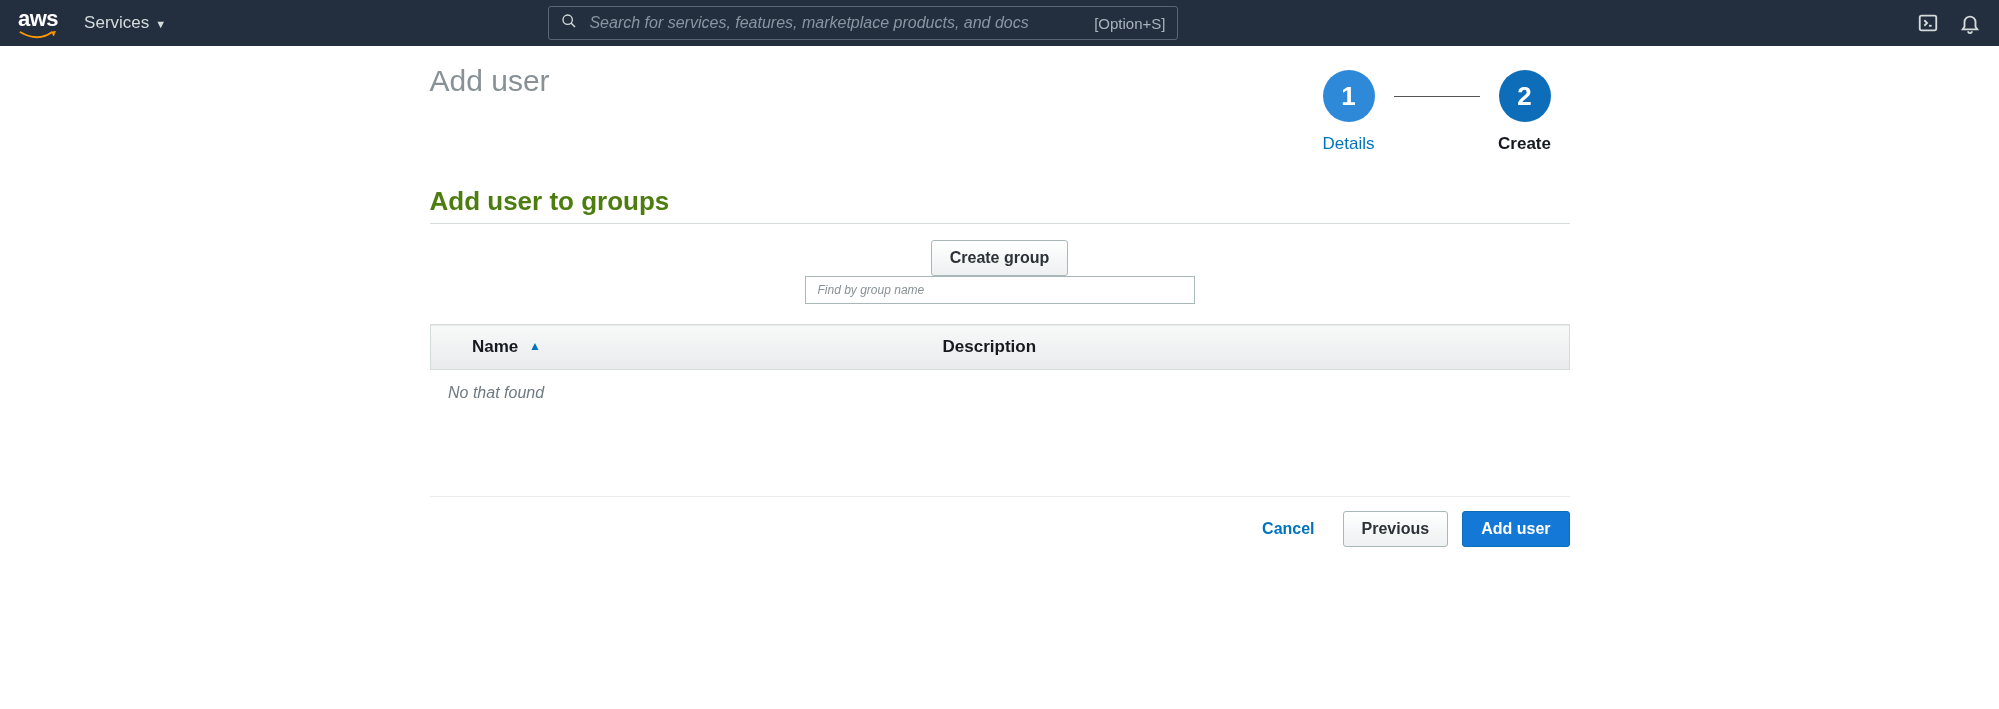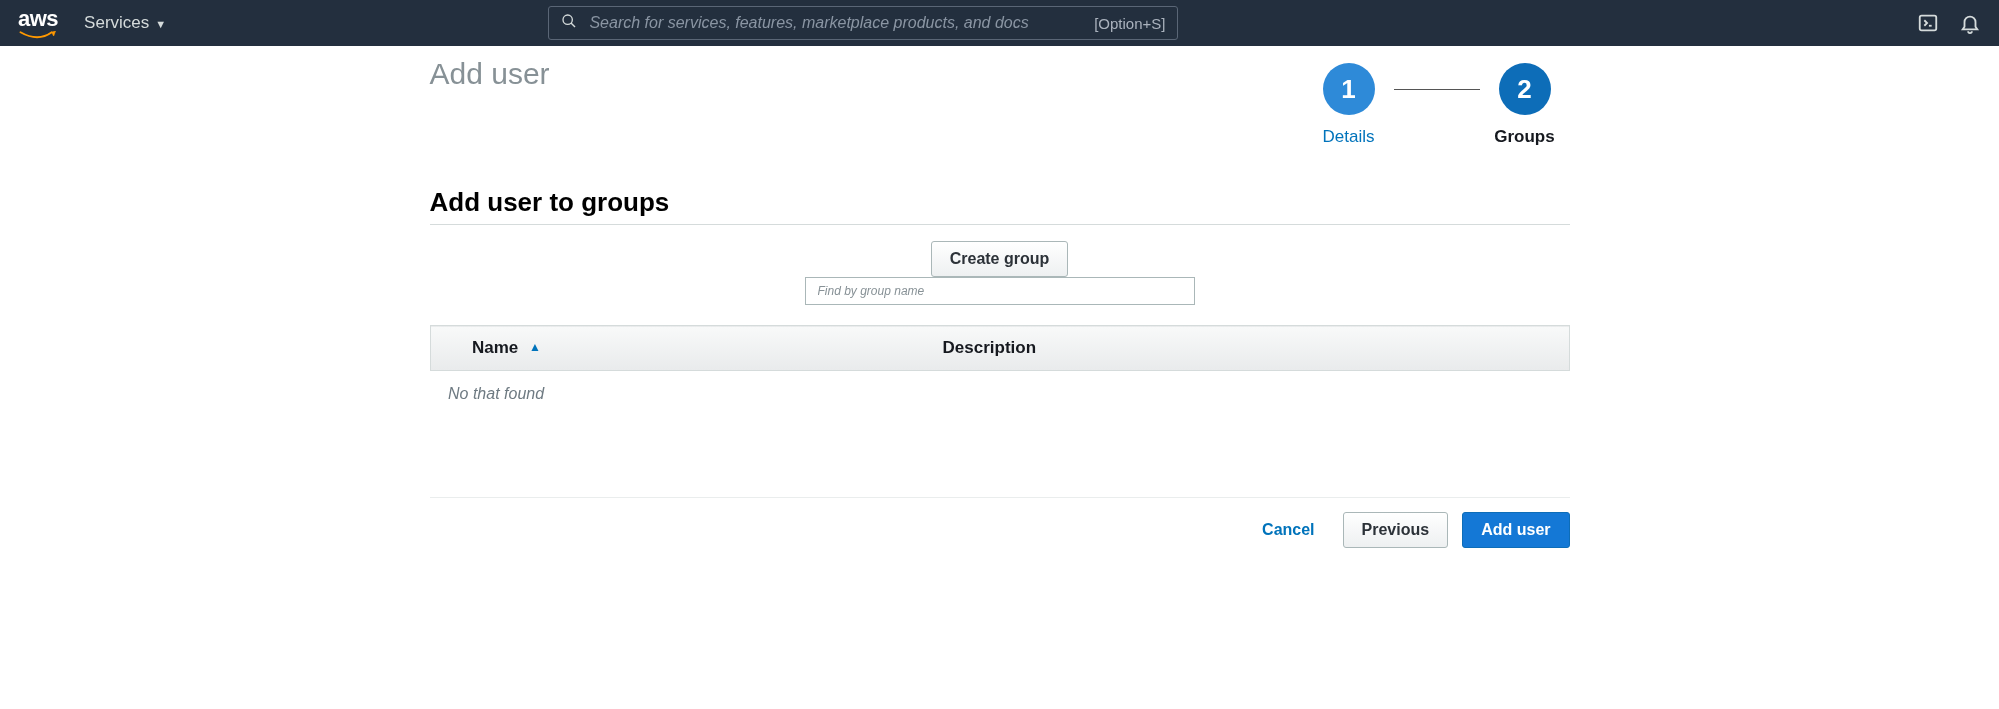--- a/index.html
+++ b/index.html
@@ -98,21 +98,21 @@
       width: 22px; height: 22px;
       display: flex; align-items: center; justify-content: center;
       cursor: pointer;
     }
     .nav-icons svg { stroke: #d5dbdb; }
 
     
     .page {
       max-width: 1160px;
       margin: 0 auto;
-      padding: 11px 10px 0 10px;
+      padding: 18px 10px 0 10px;
     }
 
     .page-header {
       display: flex;
       align-items: flex-start;
       justify-content: space-between;
     }
     .page-title {
       font-size: 30px;
       font-weight: 400;
@@ -144,22 +144,22 @@
     .step.active .label  { color: #16191f; font-weight: 700; }
     .step-line {
       height: 1px;
       width: 86px;
       background: #555;
       margin-top: 26px;
     }
 
     .section-title {
       font-size: 26px;
-      color: #000000;
-      margin-top: 40px;
+      color: #4d7c0f;
+      margin-top: 32px;
       margin-bottom: 6px;
     }
     .section-rule { border: none; border-top: 1px solid #d5dbdb; }
     .section-desc {
       margin-top: 16px;
       font-size: 17px;
       color: #444;
     }
 
     .controls {
@@ -307,21 +307,21 @@
     <h1 class="page-title">Add user</h1>
 
     <div class="steps">
       <div class="step done">
         <div class="circle">1</div>
         <div class="label">Details</div>
       </div>
       <div class="step-line"></div>
       <div class="step active">
         <div class="circle">2</div>
-        <div class="label">Groups</div>
+        <div class="label">Create</div>
       </div>
     </div>
   </div>
 
   <h2 class="section-title">Add user to groups</h2>
   <hr class="section-rule">
 
   <div class="controls">
     <button class="btn">Create group</button>
     <input class="filter-input" type="text" placeholder="Find by group name" style="">

